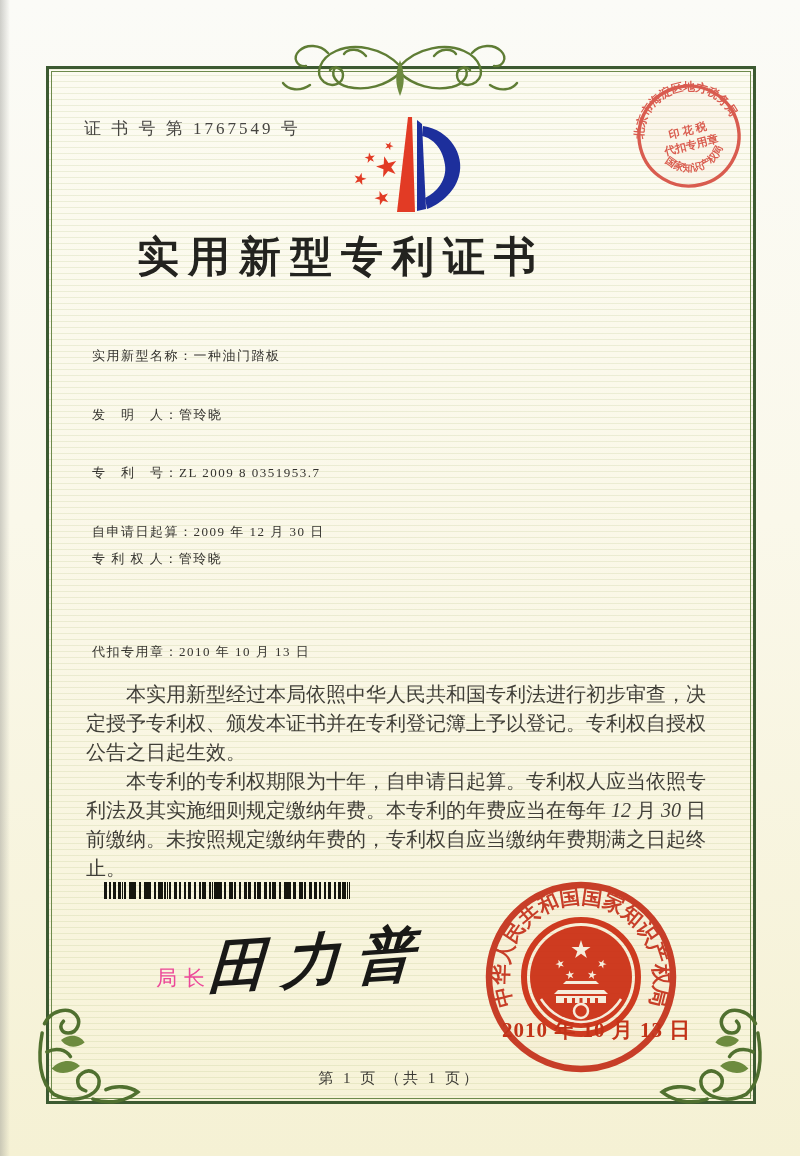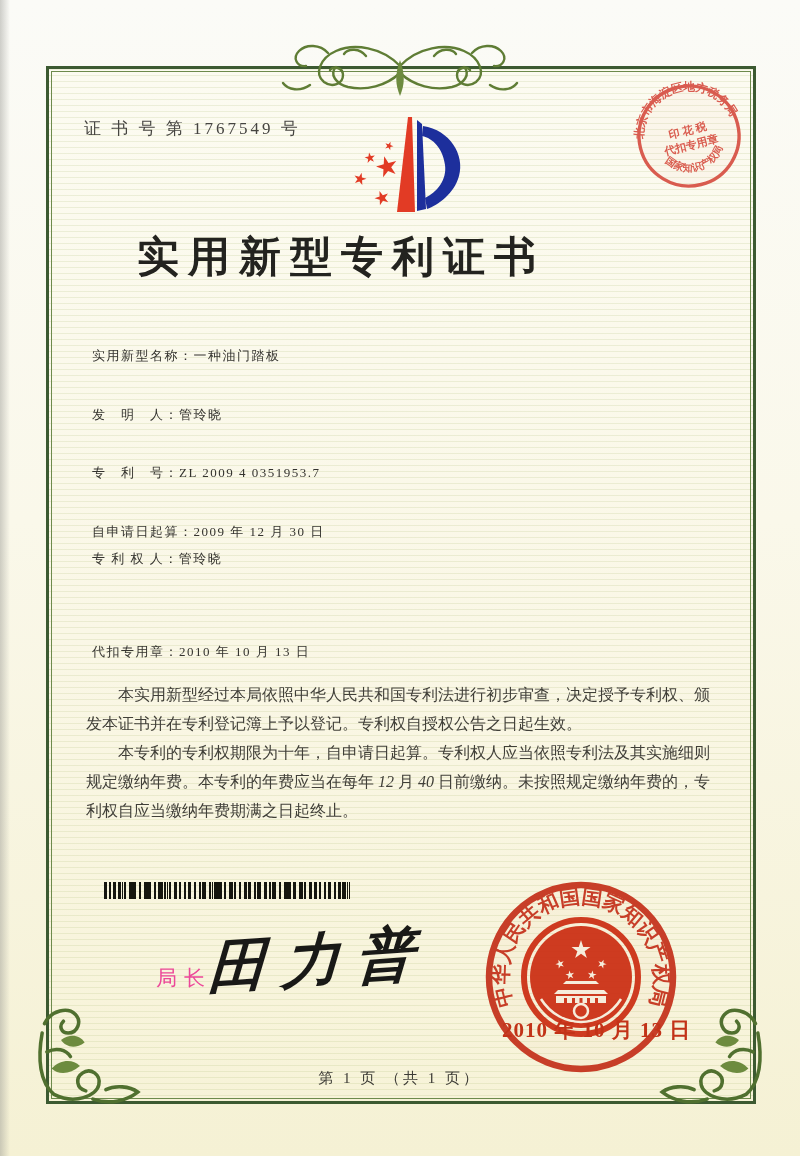--- a/index.html
+++ b/index.html
@@ -13,21 +13,21 @@
   .frame{left:46px;top:66px;width:704px;height:1032px;
        border:3px solid #3c5a31;background:
        repeating-linear-gradient(180deg,rgba(173,188,118,.20) 0 1px,rgba(0,0,0,0) 1px 6px),
        linear-gradient(180deg,#fcfbf1 0%,#faf7e6 55%,#f7f3d8 100%);}
   .frame-inner{position:absolute;left:2px;top:2px;right:2px;bottom:2px;
        border:1px solid #6d8a4c;}
   .cert-no{left:84px;top:117px;font-size:17px;letter-spacing:3px;color:#454440;}
   .title{left:0;top:229px;width:682px;text-align:center;font-size:42px;font-weight:700;
        letter-spacing:9px;color:#23231f;}
   .row{left:84px;font-size:13px;letter-spacing:1.5px;color:#34332e;white-space:nowrap;margin-left:8px;}
-  .paras{left:86px;top:680px;width:634px;font-size:16px;line-height:29px;color:#403f38;
+  .paras{left:86px;top:680px;width:634px;font-size:20px;line-height:29px;color:#403f38;
        font-style:oblique 6deg;}
   .paras p{margin:0;text-indent:2em;}
   .barcode{left:104px;top:882px;width:246px;height:17px;background:
        repeating-linear-gradient(90deg,#15150f 0 2px,rgba(0,0,0,0) 2px 5px),
        repeating-linear-gradient(90deg,#15150f 0 1px,rgba(0,0,0,0) 1px 9px),
        repeating-linear-gradient(90deg,#15150f 0 3px,rgba(0,0,0,0) 3px 14px);}
   .sig-title{left:156px;top:964px;font-size:21px;letter-spacing:7px;color:#ec4899;}
   .sig-name{left:208px;top:922px;font-size:58px;font-weight:700;font-style:italic;
        letter-spacing:16px;color:#191917;transform:rotate(-4deg) skewX(-7deg);
        font-family:"DejaVu Serif",serif;}
@@ -116,28 +116,28 @@
     <text font-size="10"><textPath href="#taxBot" startOffset="50%" text-anchor="middle">国家知识产权局</textPath></text>
     <text x="0" y="-2" font-size="11" text-anchor="middle">印 花 税</text>
     <text x="0" y="13" font-size="11" text-anchor="middle">代扣专用章</text>
   </g>
 </svg>
 
 <div class="abs title">实用新型专利证书</div>
 
 <div class="abs row" style="top:347px"><span>实用新型名称：</span><span>一种油门踏板</span></div>
 <div class="abs row" style="top:406px"><span>发　明　人：</span><span>管玲晓</span></div>
-<div class="abs row" style="top:464px"><span>专　利　号：</span><span>ZL 2009 4 0351953.7</span></div>
+<div class="abs row" style="top:464px"><span>专　利　号：</span><span>ZL 2009 8 0351953.7</span></div>
 <div class="abs row" style="top:523px"><span>自申请日起算：</span><span>2009 年 12 月 30 日</span></div>
 <div class="abs row" style="top:550px"><span>专 利 权 人：</span><span>管玲晓</span></div>
 <div class="abs row" style="top:643px"><span>代扣专用章：</span><span>2010 年 10 月 13 日</span></div>
 
 <div class="abs paras">
   <p>本实用新型经过本局依照中华人民共和国专利法进行初步审查，决定授予专利权、颁发本证书并在专利登记簿上予以登记。专利权自授权公告之日起生效。</p>
-  <p>本专利的专利权期限为十年，自申请日起算。专利权人应当依照专利法及其实施细则规定缴纳年费。本专利的年费应当在每年 12 月 40 日前缴纳。未按照规定缴纳年费的，专利权自应当缴纳年费期满之日起终止。</p>
+  <p>本专利的专利权期限为十年，自申请日起算。专利权人应当依照专利法及其实施细则规定缴纳年费。本专利的年费应当在每年 12 月 30 日前缴纳。未按照规定缴纳年费的，专利权自应当缴纳年费期满之日起终止。</p>
 </div>
 
 <div class="abs barcode"></div>
 
 <div class="abs sig-title">局长</div>
 <div class="abs sig-name">田力普</div>
 
 <svg class="abs big-seal" width="200" height="200" viewBox="-100 -100 200 200">
   <circle r="92" fill="rgba(235,120,95,0.04)" stroke="#c5331d" stroke-width="6.5"></circle>
   <defs>

